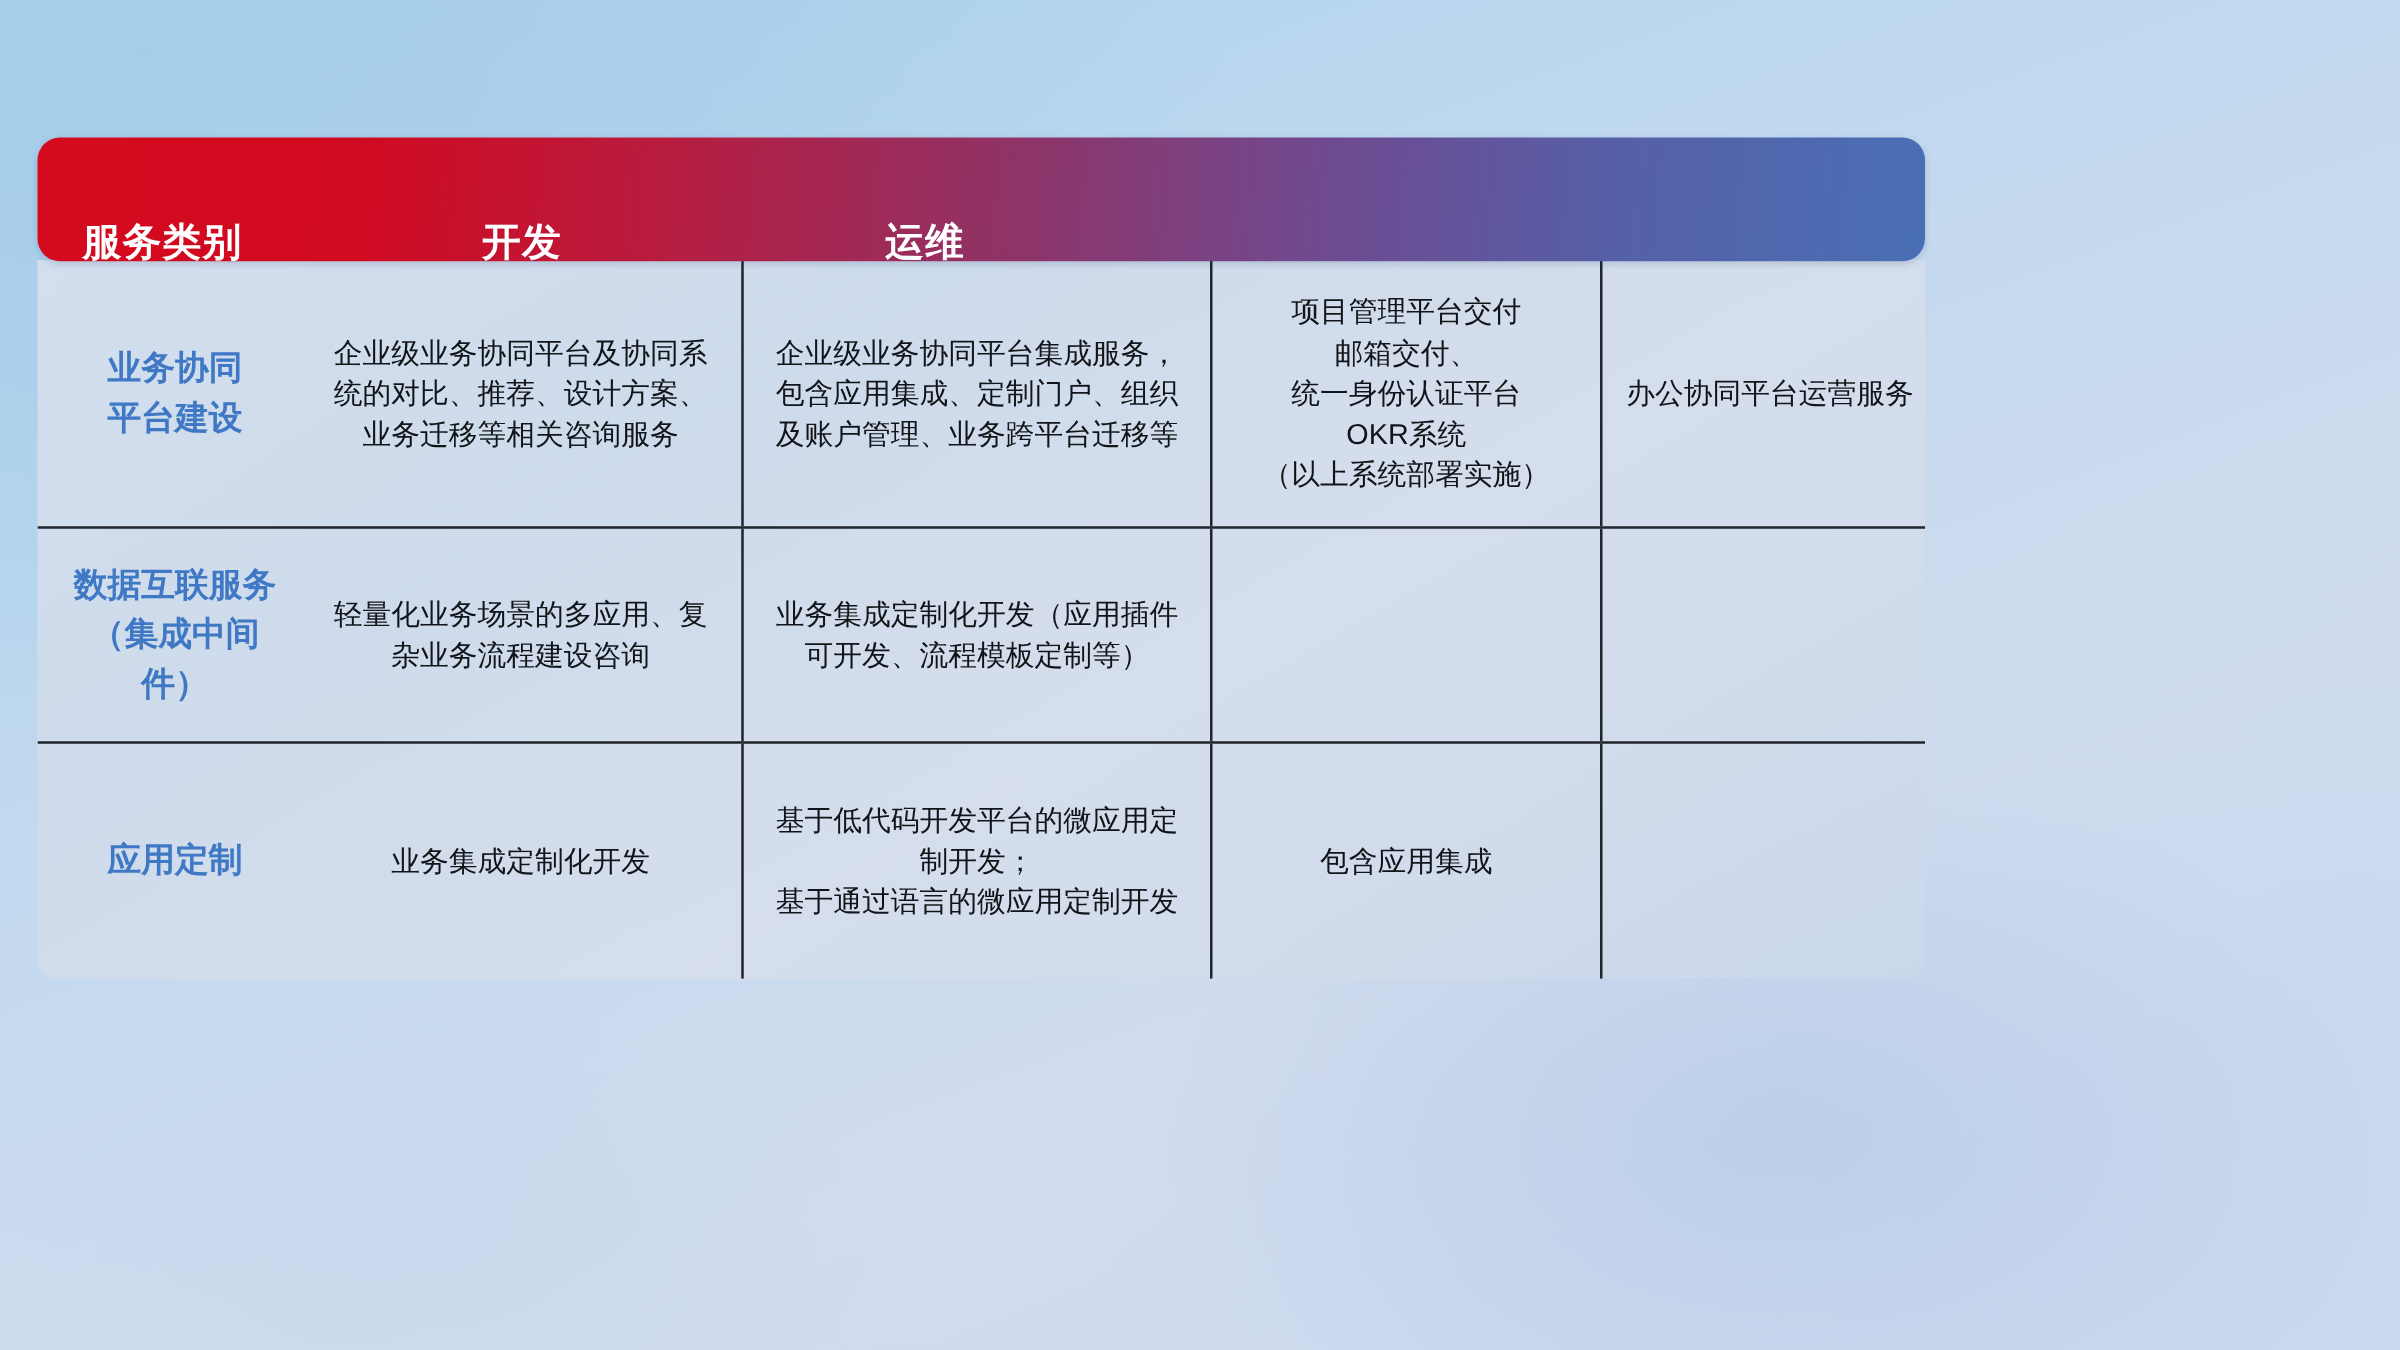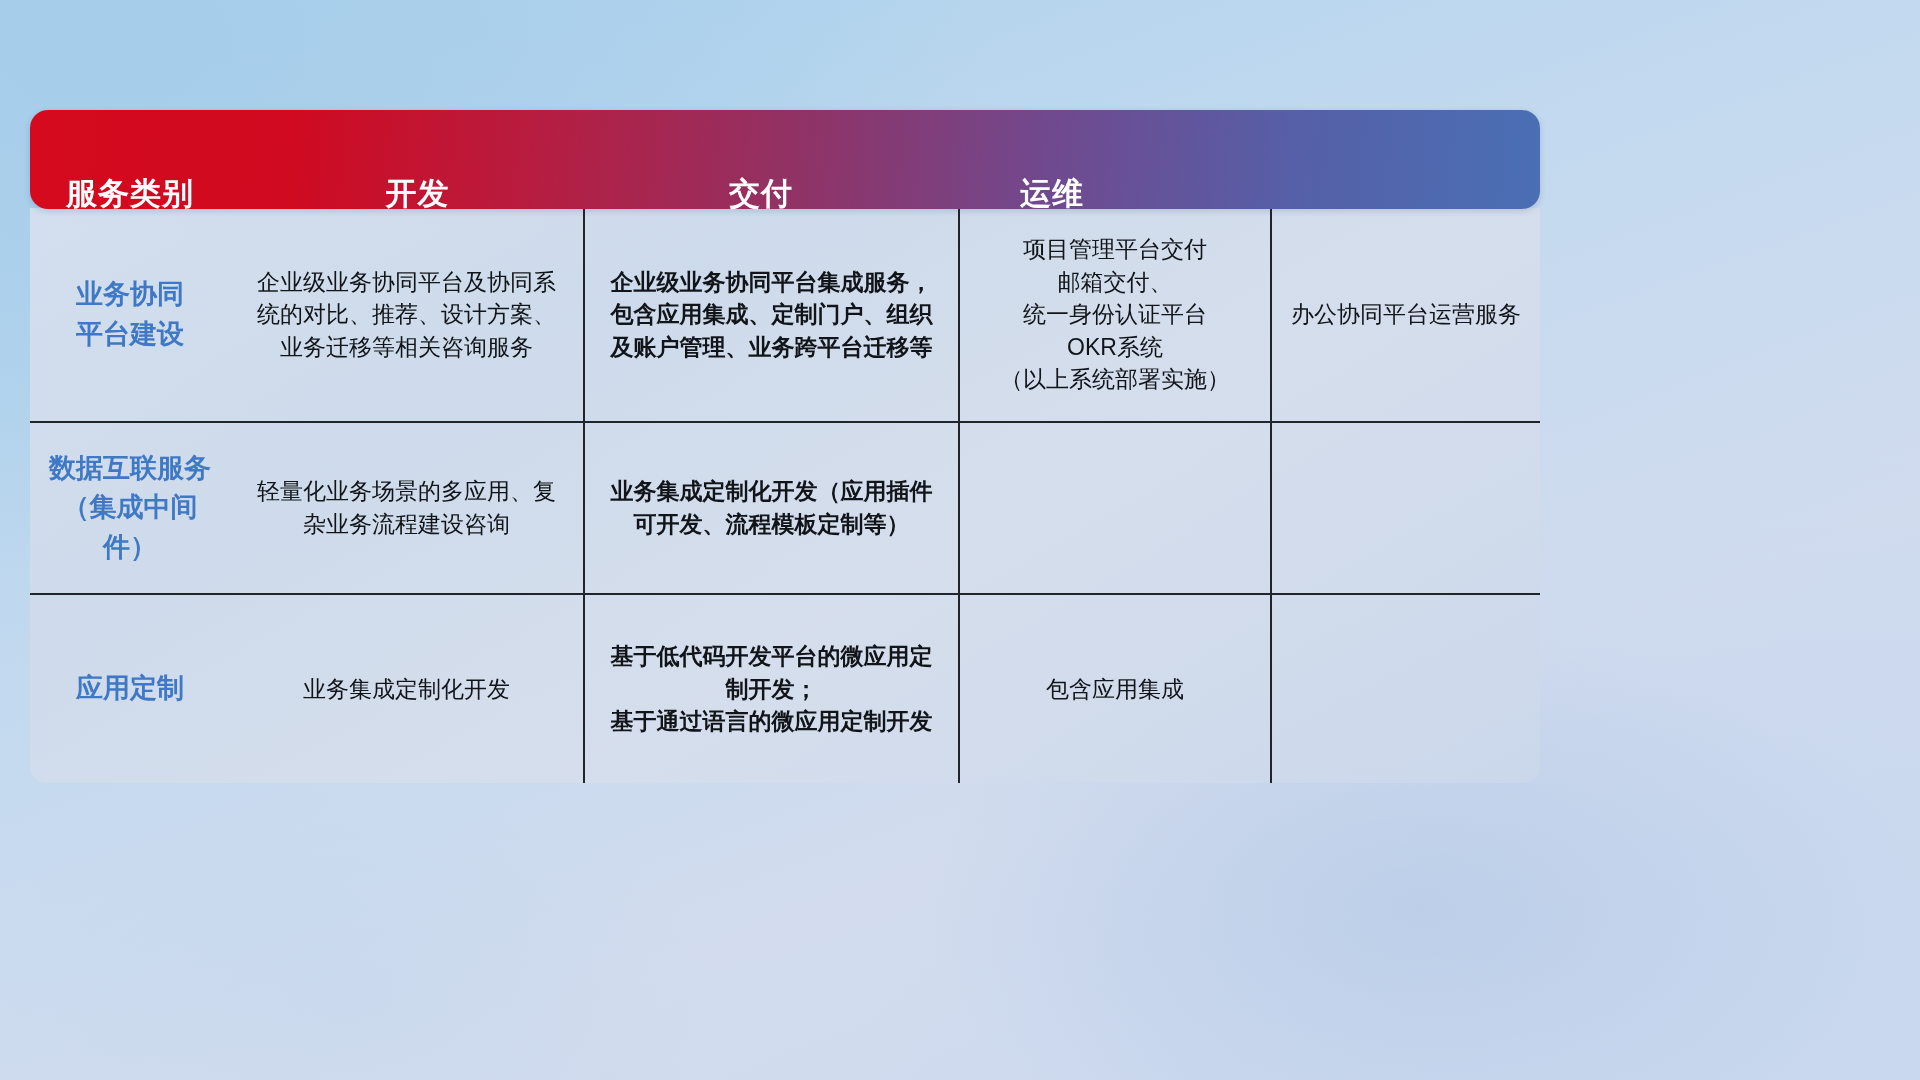--- a/index.html
+++ b/index.html
@@ -62,26 +62,26 @@
     position:relative;
     display:flex; align-items:center; justify-content:center;
     padding:10px 14px;
     font-size:23px; line-height:1.42; color:#111418;
     text-align:center; white-space:pre-line;
   }
   .cell + .cell { }
   
   .cell.vl { border-left:2px solid #20242b; }
 
-  .cat { color:#3f78c4; font-weight:bold; font-size:27px; line-height:1.45; }
+  .cat { color:#3f78c4; font-weight:bold; font-size:27px; line-height:1.45;margin-left:10px; }
 
   
   .c1 { width:200px; flex:0 0 200px; }
   .c2 { width:353px; flex:0 0 353px; }
-  .c3 { width:375px; flex:0 0 375px;font-weight:bold; }
+  .c3 { width:375px; flex:0 0 375px; }
   .c4 { width:312px; flex:0 0 312px; }
   .c5 { width:270px; flex:0 0 270px; }
 
   
   .h1 { width:200px; flex:0 0 200px; }
   .h2 { width:353px; flex:0 0 353px; }
   .h3 { width:375px; flex:0 0 375px; }
   .h4 { width:312px; flex:0 0 312px; }
   .h5 { width:270px; flex:0 0 270px; }
 
@@ -94,21 +94,20 @@
 
 <div id="wash"></div>
 
 <div class="page">
 
   <div class="table-wrap">
 
     <div class="header-bar">
       <div class="hcell h1">服务类别</div>
       <div class="hcell h3">开发</div>
-      <div class="hcell h4">交付</div>
       <div class="hcell h5">运维</div>
     </div>
 
     <div class="body-panel">
 
       <div class="row r1">
         <div class="cell c1 cat">业务协同
 平台建设</div>
         <div class="cell c2">企业级业务协同平台及协同系
 统的对比、推荐、设计方案、

